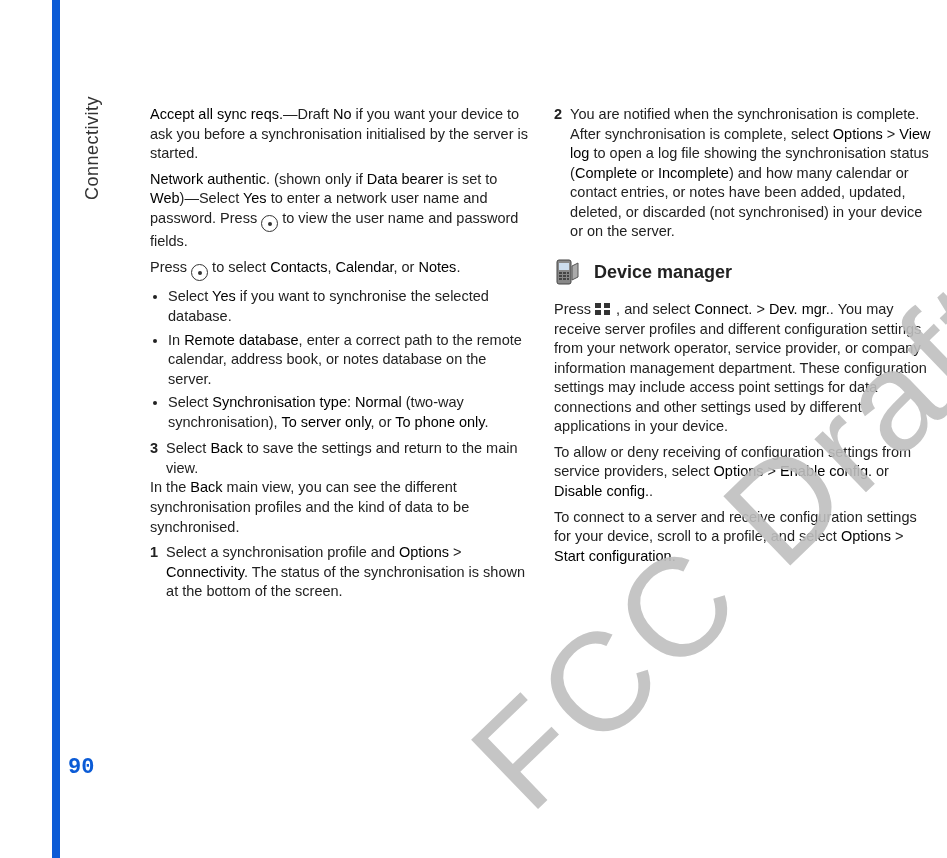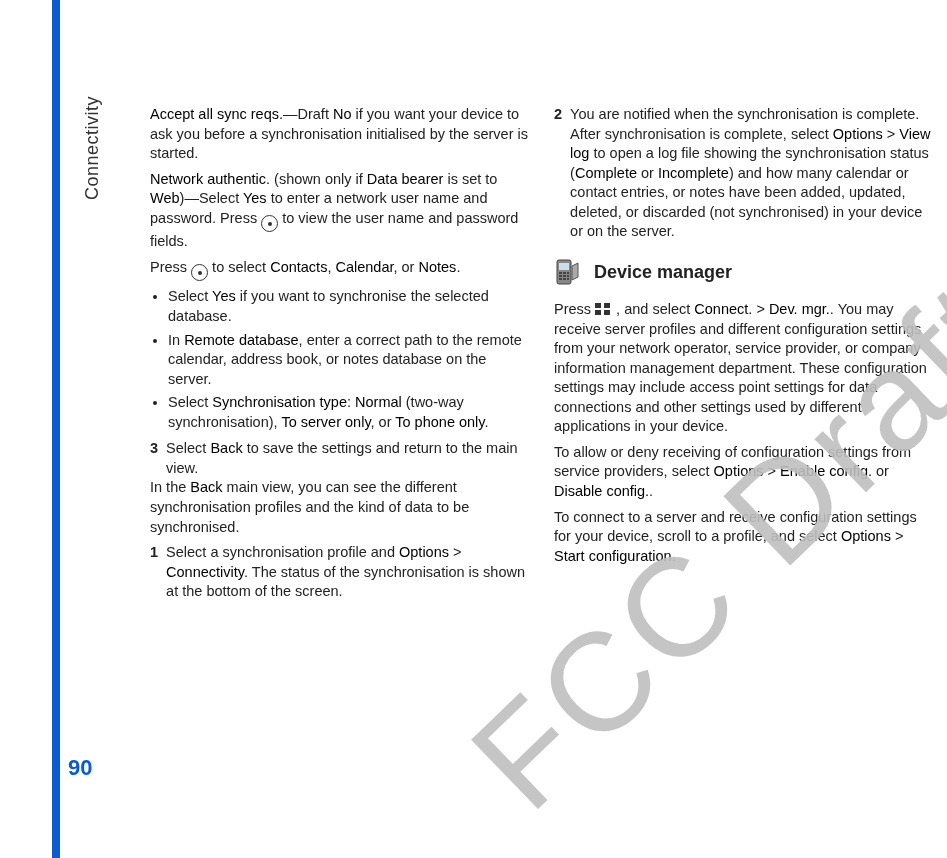--- a/index.html
+++ b/index.html
@@ -33,20 +33,21 @@
     color: #333;
     letter-spacing: 0.5px;
   }
   .page-number {
     position: absolute;
     left: 68px;
     top: 753px;
     font-size: 22px;
     font-weight: bold;
     color: #0b5bd6;
+    font-family: Liberation Mono, monospace;
   }
   .white-inset {
     position: absolute;
     left: 60px;
     top: 742px;
     width: 40px;
     height: 36px;
     background: #fff;
   }
   .content {

